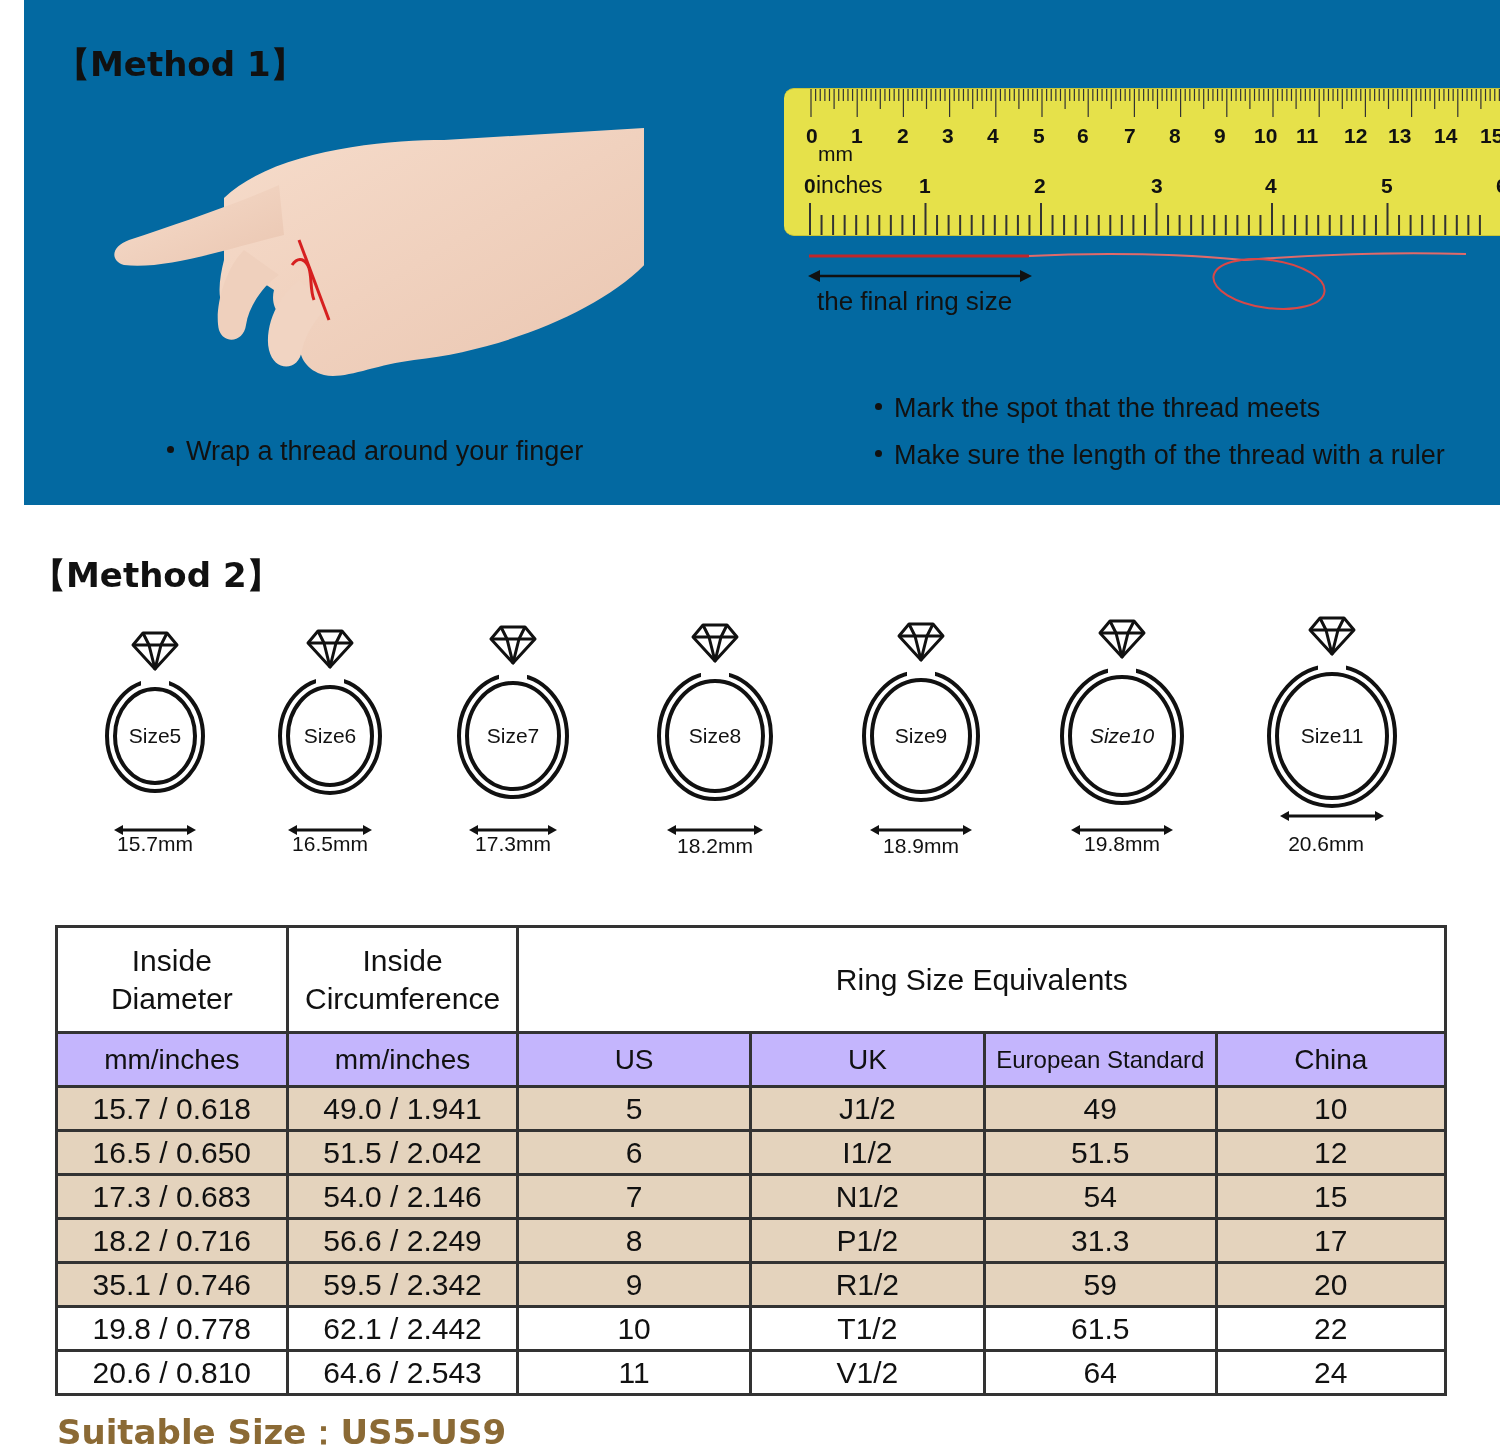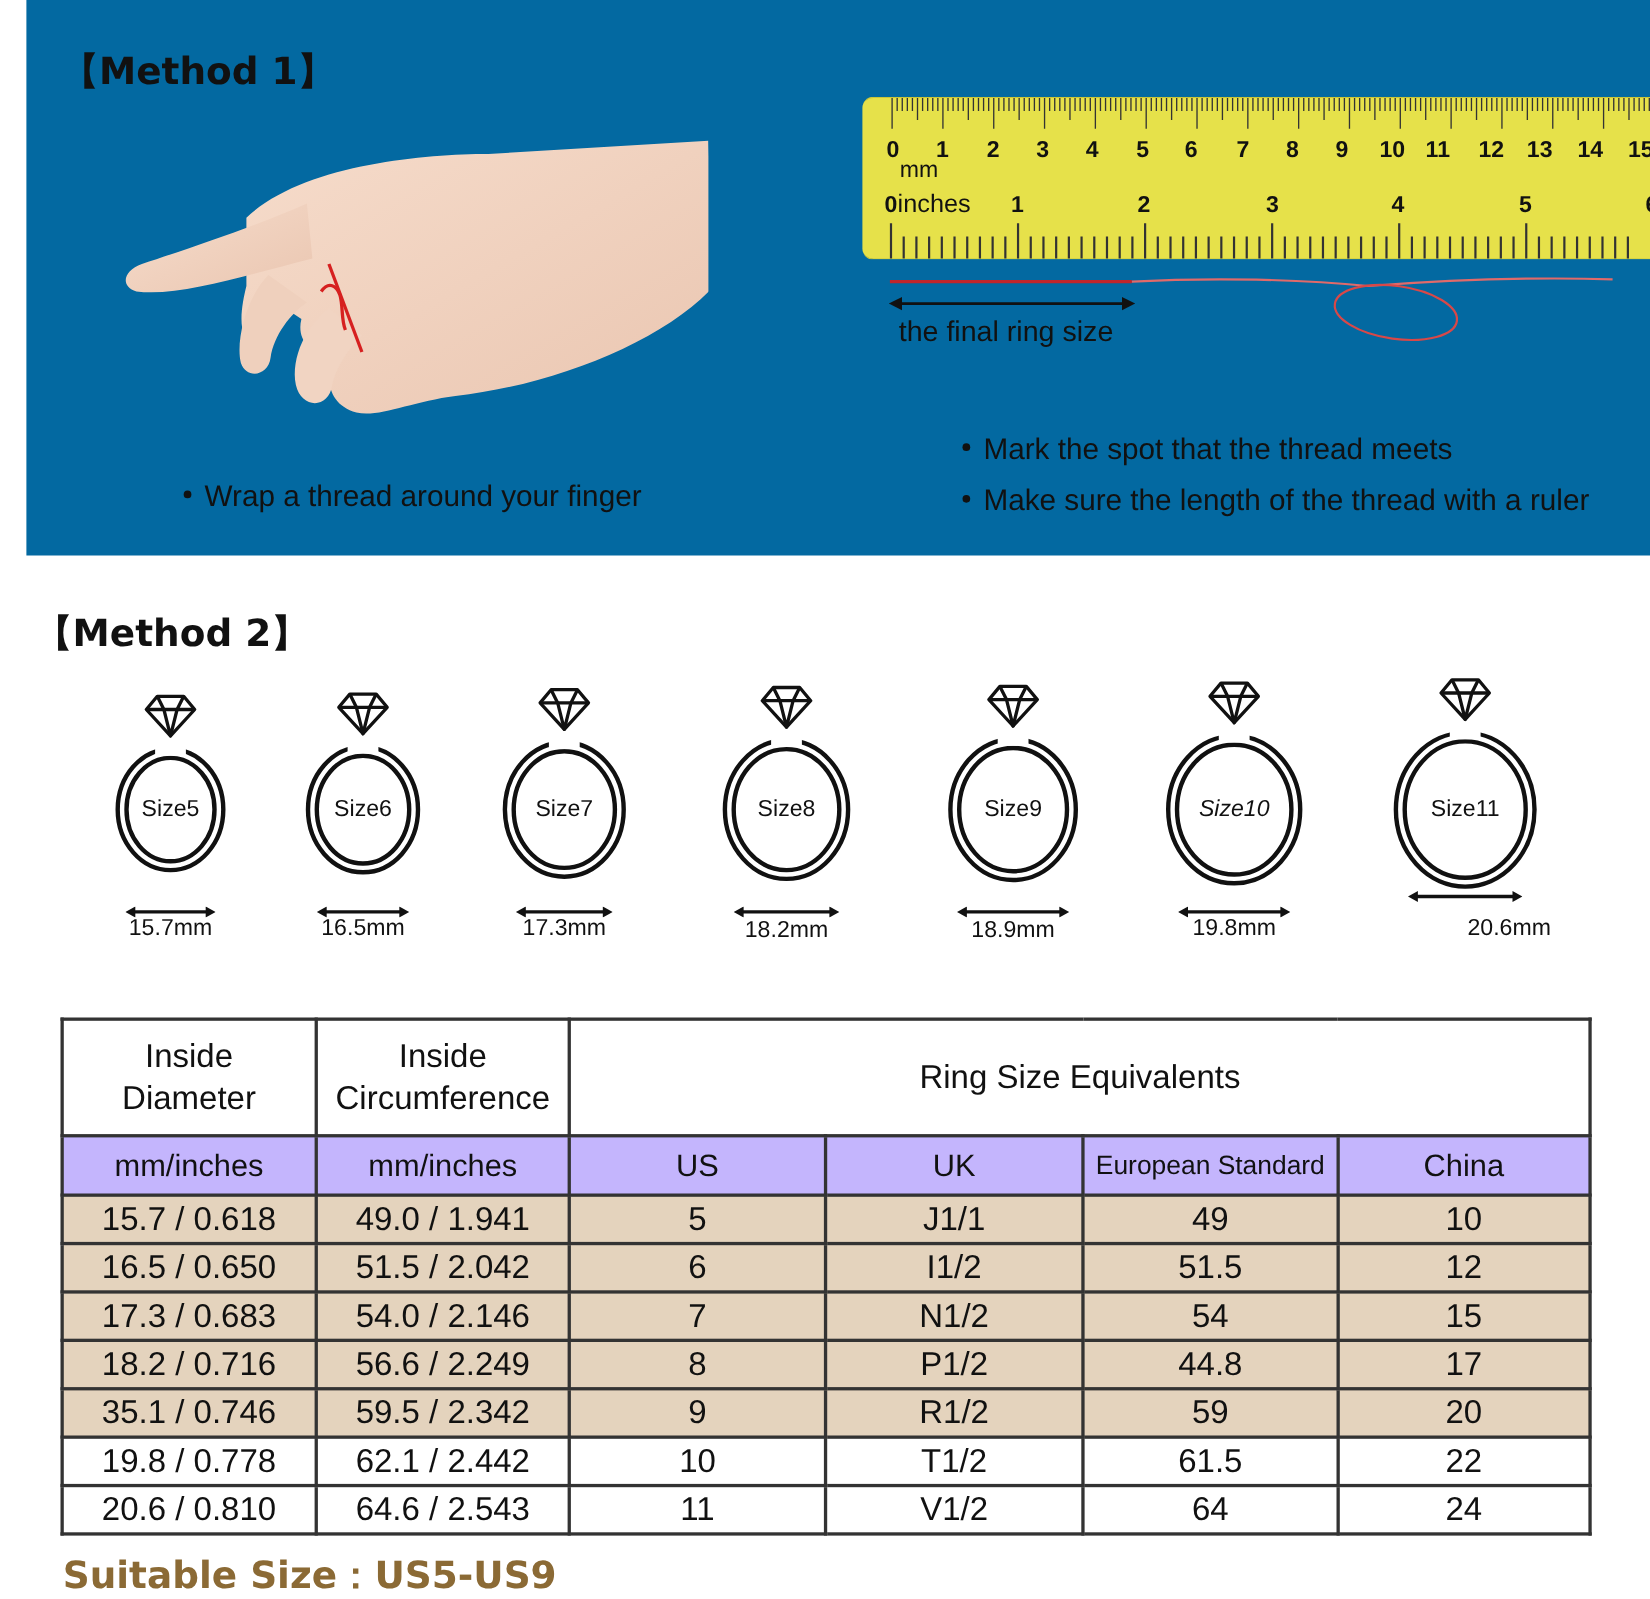--- a/index.html
+++ b/index.html
@@ -472,21 +472,21 @@
     <td>UK</td>
     <td class="euro">European Standard</td>
     <td>China</td>
   </tr>
   </tbody>
     <tbody id="table-body">
       <tr class="shaded">
         <td>15.7 / 0.618</td>
         <td>49.0 / 1.941</td>
         <td>5</td>
-        <td>J1/1</td>
+        <td>J1/2</td>
         <td>49</td>
         <td>10</td>
       </tr>
       <tr class="shaded">
         <td>16.5 / 0.650</td>
         <td>51.5 / 2.042</td>
         <td>6</td>
         <td>I1/2</td>
         <td>51.5</td>
         <td>12</td>
@@ -497,21 +497,21 @@
         <td>7</td>
         <td>N1/2</td>
         <td>54</td>
         <td>15</td>
       </tr>
       <tr class="shaded">
         <td>18.2 / 0.716</td>
         <td>56.6 / 2.249</td>
         <td>8</td>
         <td>P1/2</td>
-        <td>44.8</td>
+        <td>31.3</td>
         <td>17</td>
       </tr>
       <tr class="shaded">
         <td>35.1 / 0.746</td>
         <td>59.5 / 2.342</td>
         <td>9</td>
         <td>R1/2</td>
         <td>59</td>
         <td>20</td>
       </tr>
@@ -570,13 +570,13 @@
       <line x1="6" y1="5" x2="96" y2="5" stroke="#111" stroke-width="3"></line>
       <polygon points="0,5 9,0 9,10" fill="#111"></polygon>
       <polygon points="102,5 93,0 93,10" fill="#111"></polygon>
     </svg></div>
 <div class="mm-label" style="left: 1062px; width: 120px; top: 832px;">19.8mm</div>
 <div class="mm-arrow" style="left: 1280px; top: 807px; width: 104px;"><svg width="104" height="10">
       <line x1="6" y1="5" x2="98" y2="5" stroke="#111" stroke-width="3"></line>
       <polygon points="0,5 9,0 9,10" fill="#111"></polygon>
       <polygon points="104,5 95,0 95,10" fill="#111"></polygon>
     </svg></div>
-<div class="mm-label" style="left: 1312px; width: 120px; top: 832px;">20.6mm</div>
+<div class="mm-label" style="left: 1244px; width: 120px; top: 832px; text-align: right;">20.6mm</div>
 
 </body></html>

